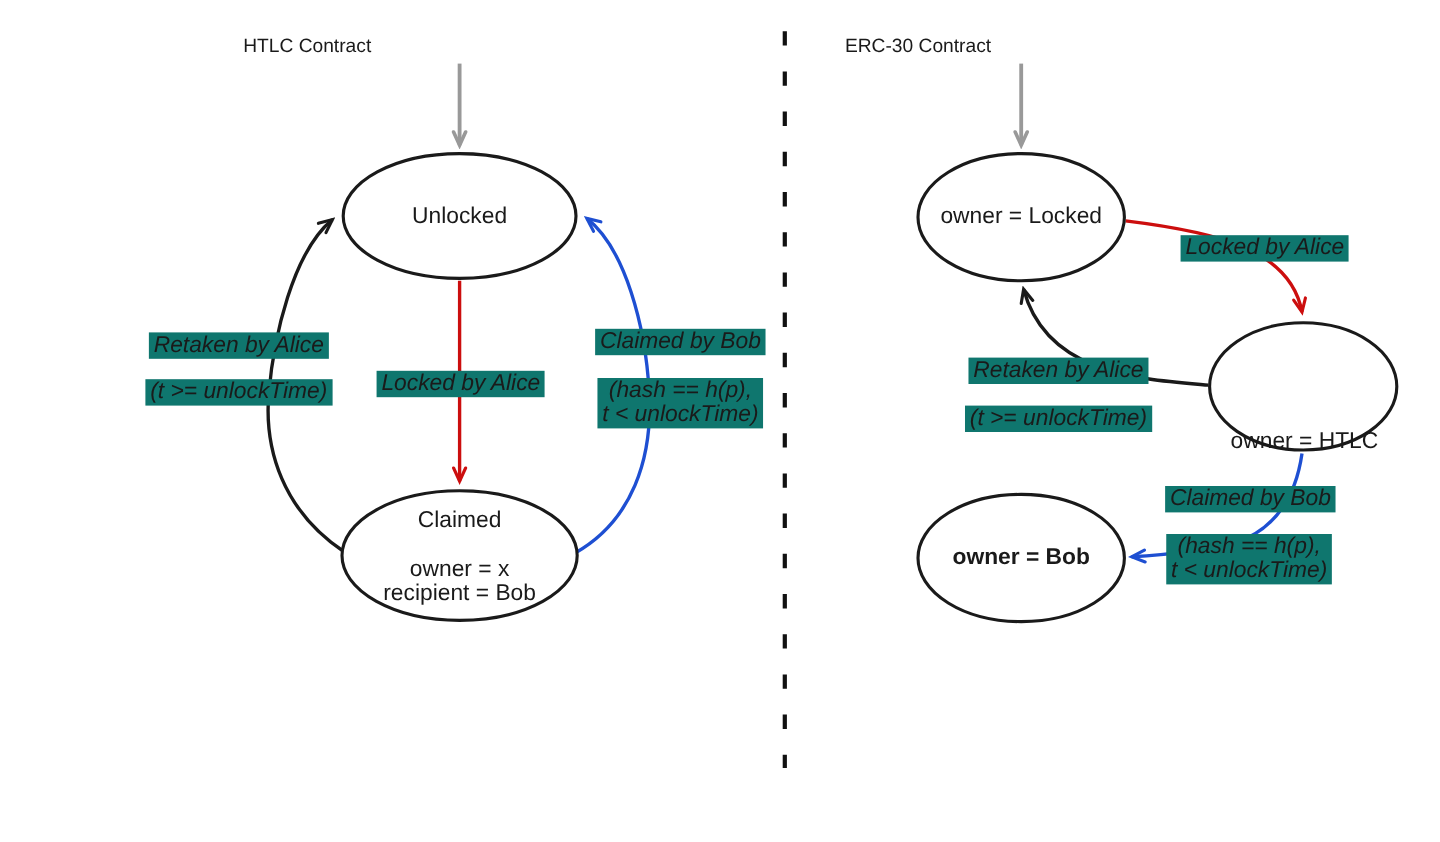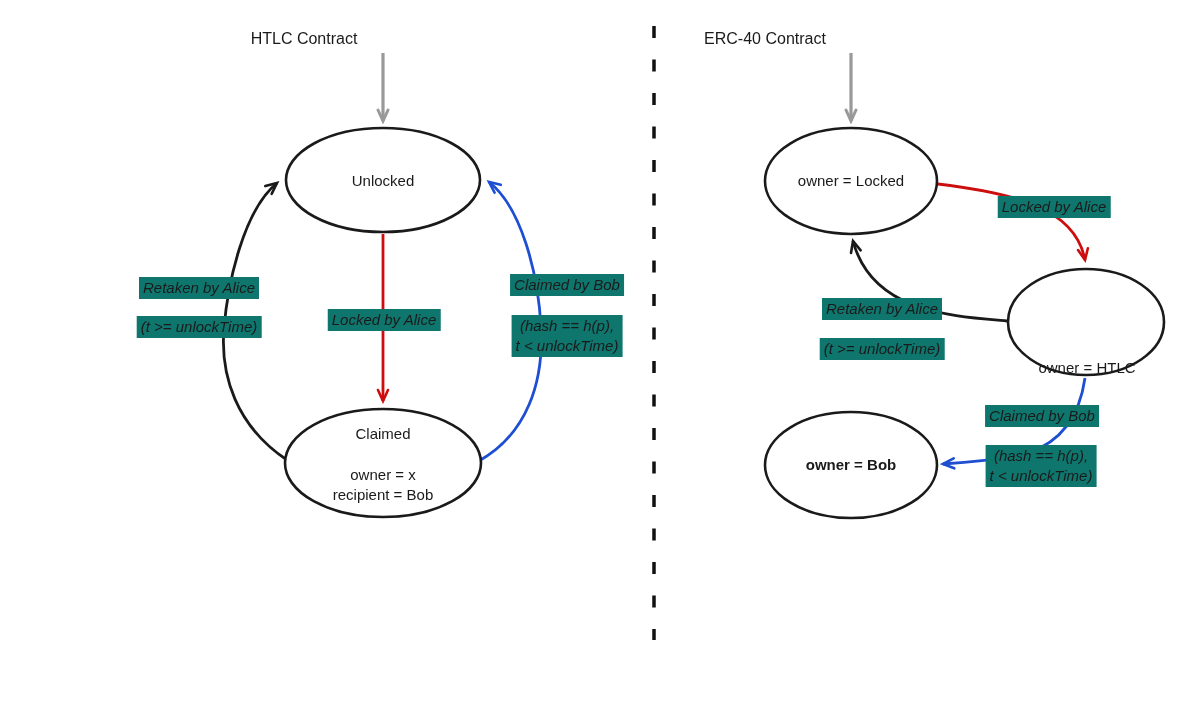--- a/index.html
+++ b/index.html
@@ -24,21 +24,21 @@
   .edge-lock{stroke:var(--c-lock);}
   .edge-claim{stroke:var(--c-claim);}
   .edge-retake{stroke:var(--c-retake);}
   .vee{fill:none;stroke-width:2.6px;stroke-linecap:round;}
   .vee.edge-start{stroke-width:3px;}
   .node-shape{fill:#ffffff;stroke:var(--c-node);stroke-width:2.6px;}
   .divider{stroke:var(--c-divider);stroke-width:3.5px;stroke-dasharray:12 21.5;}
   .lbl{
     position:absolute;
     transform:translate(-50%,-50%);
-    font-size:15px;
+    font-size:19px;
     color:#1a1a1a;
     white-space:nowrap;
     line-height:20px;
   }
   .lbl.bg{background:#0f766e;padding:1px 4px;font-style:italic;}
   .lbl.multi{text-align:center;}
   .lbl.multi span{display:block;text-align:center;}
   .title{font-size:16px;}
   .node-lbl{text-align:center;}
 </style>
@@ -74,37 +74,37 @@
 
     <line x1="851" y1="53" x2="851" y2="121" class="edge edge-start" marker-end="url(#m-start)"></line>
     <path d="M 938 184 C 1012 193 1075 207 1085 260" class="edge edge-lock" marker-end="url(#m-lock)"></path>
     <path d="M 1007 321 C 950 316 872 312 853 241" class="edge edge-retake" marker-end="url(#m-retake)"></path>
     <path d="M 1085 378 C 1080 413 1064 441 1028 453 C 1002 459 976 462 943 464" class="edge edge-claim" marker-end="url(#m-claim)"></path>
     <ellipse cx="851" cy="181" rx="86" ry="53" class="node-shape"></ellipse>
     <ellipse cx="1086" cy="322" rx="78" ry="53" class="node-shape"></ellipse>
     <ellipse cx="851" cy="465" rx="86" ry="53" class="node-shape"></ellipse>
   </svg>
 
-  <div class="lbl title" style="left:256px;top:39px;margin-left:48px;">HTLC Contract</div>
+  <div class="lbl title" style="left:256px;top:39px;">HTLC Contract</div>
   <div class="lbl node-lbl" style="left:383px;top:181px;">Unlocked</div>
   <div class="lbl node-lbl" style="left:383px;top:434px;">Claimed</div>
   <div class="lbl node-lbl multi" style="left:383px;top:485px;">
     <span>owner = x</span>
     <span>recipient = Bob</span>
   </div>
   <div class="lbl bg" style="left:199px;top:288px;">Retaken by Alice</div>
   <div class="lbl bg" style="left:199px;top:327px;">(t &gt;= unlockTime)</div>
   <div class="lbl bg" style="left:384px;top:320px;">Locked by Alice</div>
   <div class="lbl bg" style="left:567px;top:285px;">Claimed by Bob</div>
   <div class="lbl bg multi" style="left:567px;top:336px;">
     <span>(hash == h(p),</span>
     <span>t &lt; unlockTime)</span>
   </div>
 
-  <div class="lbl title" style="left:765px;top:39px;">ERC-40 Contract</div>
+  <div class="lbl title" style="left:765px;top:39px;">ERC-30 Contract</div>
   <div class="lbl node-lbl" style="left:851px;top:181px;">owner = Locked</div>
   <div class="lbl node-lbl" style="left:1087px;top:322px;margin-top:46px;">owner = HTLC</div>
   <div class="lbl node-lbl" style="left:851px;top:465px;font-weight:bold;">owner = Bob</div>
   <div class="lbl bg" style="left:1054px;top:207px;">Locked by Alice</div>
   <div class="lbl bg" style="left:882px;top:309px;">Retaken by Alice</div>
   <div class="lbl bg" style="left:882px;top:349px;">(t &gt;= unlockTime)</div>
   <div class="lbl bg" style="left:1042px;top:416px;">Claimed by Bob</div>
   <div class="lbl bg multi" style="left:1041px;top:466px;">
     <span>(hash == h(p),</span>
     <span>t &lt; unlockTime)</span>

